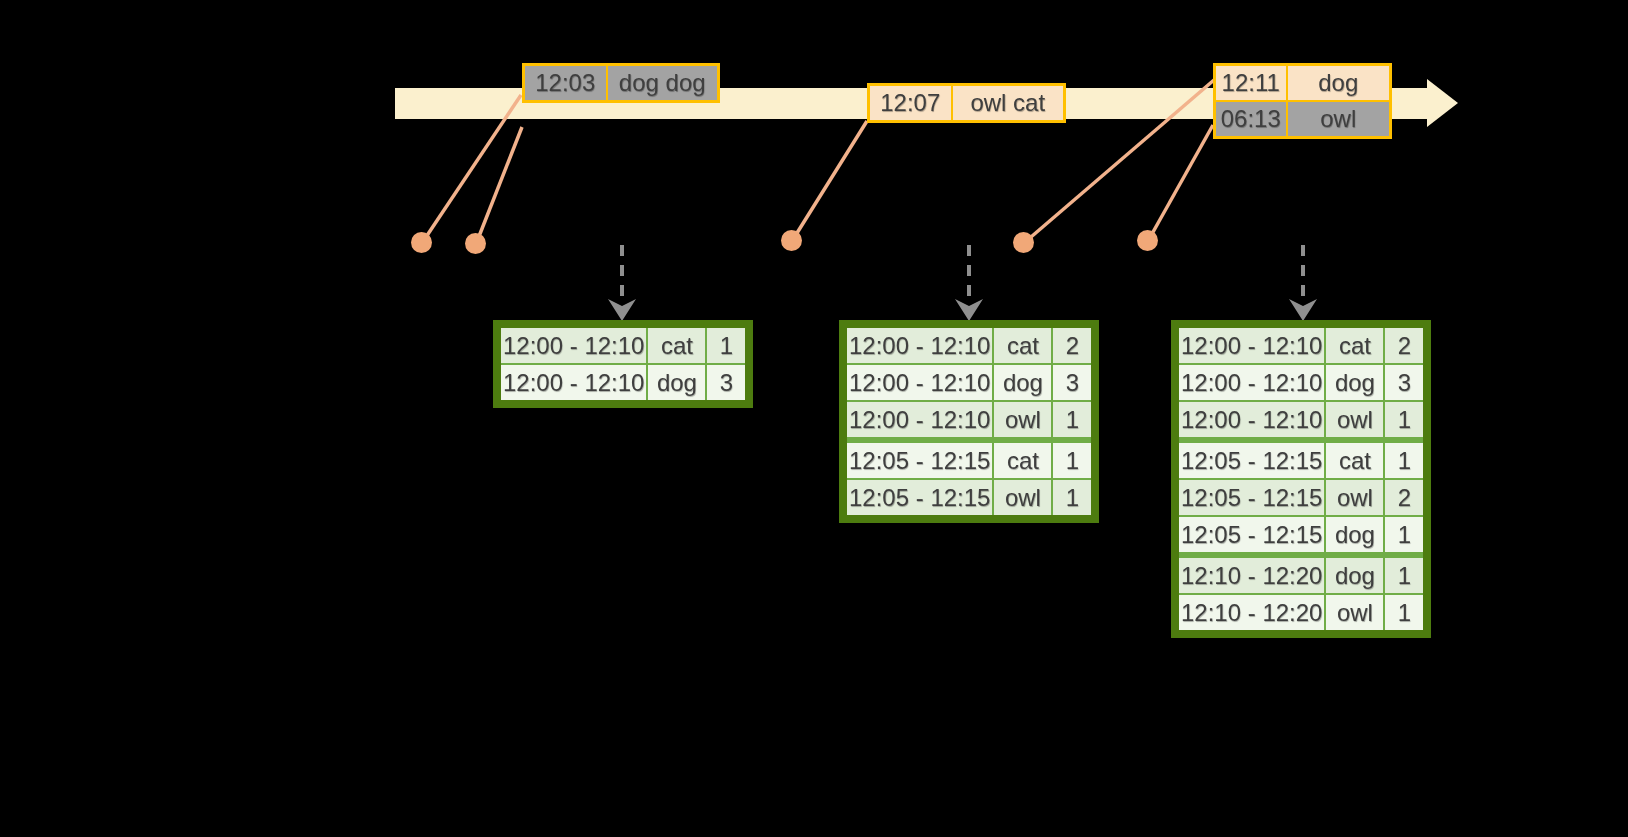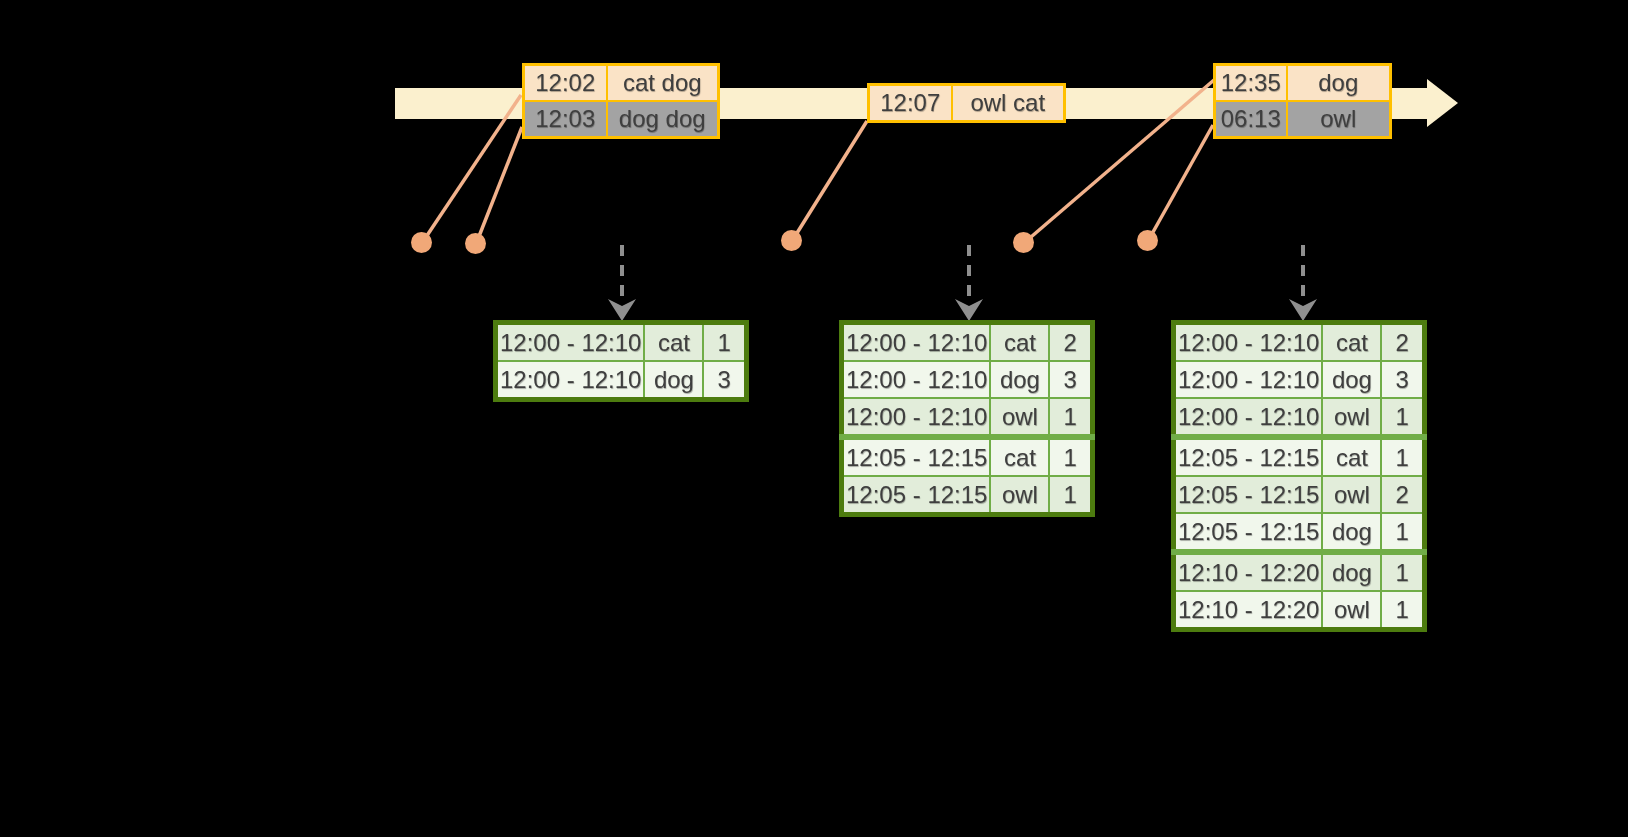--- a/index.html
+++ b/index.html
@@ -19,21 +19,21 @@
   .dot{position:absolute;width:21px;height:21px;border-radius:50%;background:#F1A878;z-index:2;}
   
   table{border-collapse:collapse;position:absolute;table-layout:fixed;z-index:3;}
   td{font-size:24px;color:#3F3F3F;text-align:center;vertical-align:middle;
      text-shadow:0.6px 0.6px 0.8px rgba(0,0,0,0.3);overflow:hidden;white-space:nowrap;}
   .etable{border:3px solid #FFC000;}
   .etable td{border:2px solid #FFC000;height:34px;padding:0 4px;}
   .etable tr.dark td{background:#FAE3C6;}
   .etable tr.light td{background:#a3a3a3;}
   #et1{left:522px;top:63px;} #et2{left:867px;top:83px;} #et3{left:1213px;top:63px;}
-  .rtable{border:5px solid #4d7c0f;}
+  .rtable{border:8px solid #4d7c0f;}
   .rtable td{border:2px solid #70AD47;height:35px;padding:0 2px;}
   .rtable tr.dark td{background:#E2EDDA;}
   .rtable tr.light td{background:#F1F7EC;}
   .rtable tr.sep td{border-bottom:6px solid #70AD47;}
   #rt1{left:493px;top:320px;} #rt2{left:839px;top:320px;} #rt3{left:1171px;top:320px;}
 </style>
 </head>
 <body>
 
 <div class="canvas">
@@ -61,24 +61,20 @@
   <div class="dot" style="left:781px;top:230px;"></div>
   <div class="dot" style="left:1013px;top:232px;"></div>
   <div class="dot" style="left:1137px;top:230px;"></div>
 
   <table class="etable" id="et1">
     <colgroup>
         <col style="width:83px">
         <col style="width:112px">
       </colgroup>
     <tbody>
-        <tr class="dark">
-      <td>12:02</td>
-      <td>cat dog</td>
-    </tr>
     <tr class="light">
       <td>12:03</td>
       <td>dog dog</td>
     </tr>
   </tbody>
     </table>
 
   <table class="etable" id="et2">
     <colgroup>
         <col style="width:83px">
@@ -92,21 +88,21 @@
   </tbody>
     </table>
 
   <table class="etable" id="et3">
     <colgroup>
         <col style="width:72px">
         <col style="width:104px">
       </colgroup>
     <tbody>
         <tr class="dark">
-      <td>12:35</td>
+      <td>12:11</td>
       <td>dog</td>
     </tr>
     <tr class="light">
       <td>06:13</td>
       <td>owl</td>
     </tr>
   </tbody>
     </table>
 
   <table class="rtable" id="rt1">

